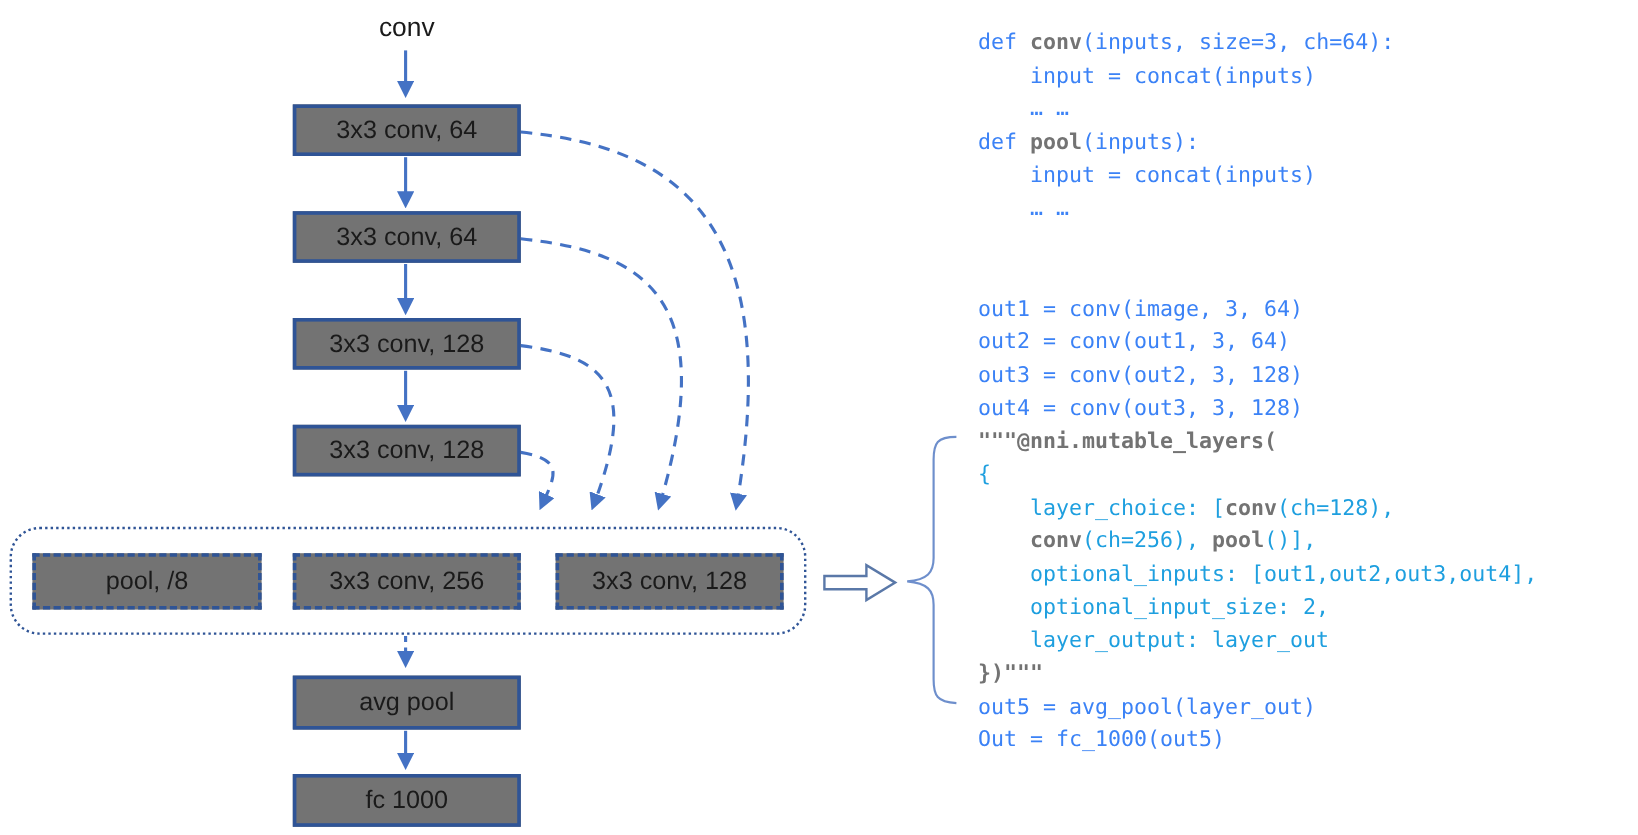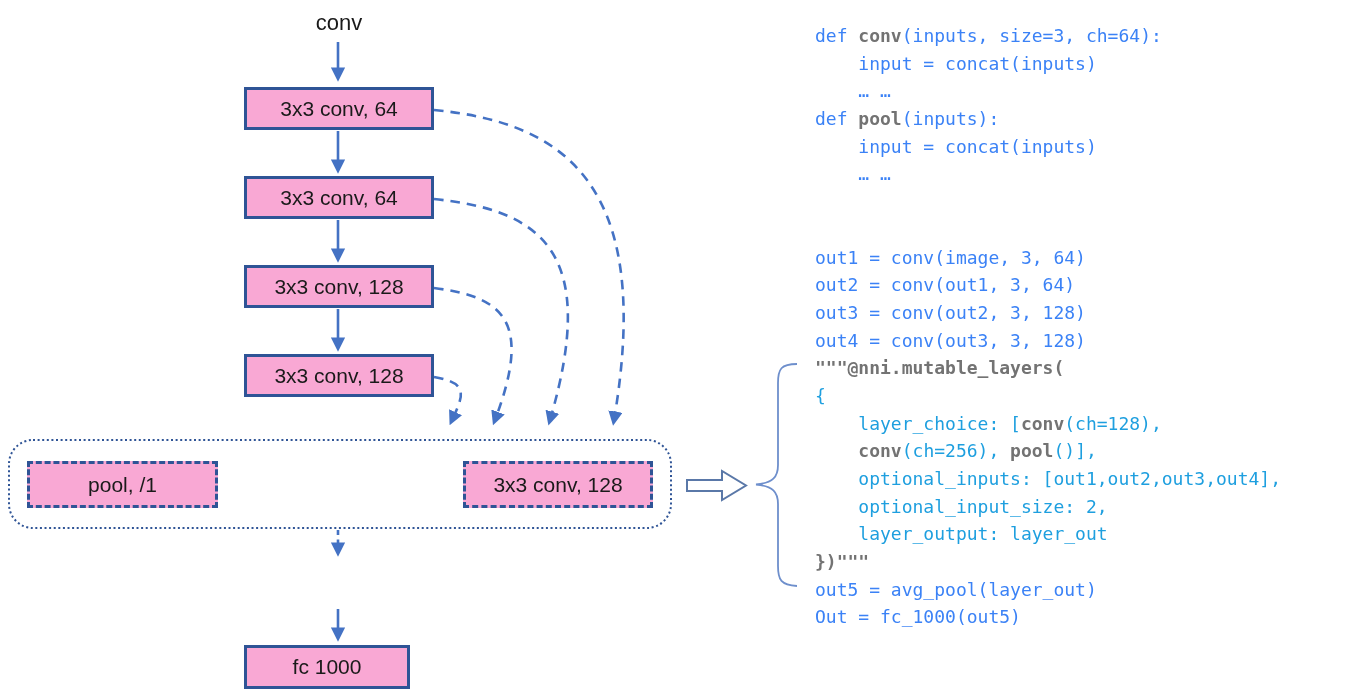--- a/index.html
+++ b/index.html
@@ -4,21 +4,21 @@
 <style>
   html,body{margin:0;padding:0;}
   body{
     width:1365px;height:696px;background:#ffffff;overflow:hidden;
     font-family:"Liberation Sans",sans-serif;
   }
   .stage{position:relative;width:1365px;height:696px;}
   .overlay{position:absolute;left:0;top:0;width:1365px;height:696px;pointer-events:none;}
   .node{
     position:absolute;box-sizing:border-box;
-    background:#f9a8d4;border:3px solid #2F5496;
+    background:#737373;border:3px solid #2F5496;
     display:flex;align-items:center;justify-content:center;
     font-size:21px;color:#1a1a1a;white-space:pre;
   }
   .node.dashed{border-style:dashed;}
   .input-label{
     position:absolute;left:244px;top:10px;width:190px;text-align:center;
     font-size:22px;color:#1a1a1a;
   }
   .code{
     position:absolute;left:815px;top:22px;
@@ -63,20 +63,22 @@
     <path d="M797,364 C781,364 778,369 778,383 L778,465 C778,477 773,483 756,484.5 C773,486 778,492 778,504 L778,566 C778,580 781,585 797,586" fill="none" stroke="#6E8FCC" stroke-width="1.8"></path>
   </svg>
 
   <div class="input-label">conv</div>
 
   <div class="node" style="left:244px;top:87px;width:190px;height:43px">3x3 conv, 64</div>
   <div class="node" style="left:244px;top:176px;width:190px;height:43px">3x3 conv, 64</div>
   <div class="node" style="left:244px;top:265px;width:190px;height:43px">3x3 conv, 128</div>
   <div class="node" style="left:244px;top:354px;width:190px;height:43px">3x3 conv, 128</div>
 
-  <div class="node dashed" style="left:27px;top:461px;width:191px;height:47px">pool, /1</div>
+  <div class="node dashed" style="left:27px;top:461px;width:191px;height:47px">pool, /8</div>
+  <div class="node dashed" style="left:244px;top:461px;width:190px;height:47px">3x3 conv, 256</div>
   <div class="node dashed" style="left:463px;top:461px;width:190px;height:47px">3x3 conv, 128</div>
 
-  <div class="node" style="left:244px;top:645px;width:166px;height:44px">fc 1000</div>
+  <div class="node" style="left:244px;top:563px;width:190px;height:45px">avg pool</div>
+  <div class="node" style="left:244px;top:645px;width:190px;height:44px">fc 1000</div>
 
   <div class="code"><div class="line"><span class="t">def </span><span class="k">conv</span><span class="t">(inputs, size=3, ch=64):</span></div><div class="line"><span class="t">    input = concat(inputs)</span></div><div class="line"><span class="t">    … …</span></div><div class="line"><span class="t">def </span><span class="k">pool</span><span class="t">(inputs):</span></div><div class="line"><span class="t">    input = concat(inputs)</span></div><div class="line"><span class="t">    … …</span></div><div class="line"></div><div class="line"></div><div class="line"><span class="t">out1 = conv(image, 3, 64)</span></div><div class="line"><span class="t">out2 = conv(out1, 3, 64)</span></div><div class="line"><span class="t">out3 = conv(out2, 3, 128)</span></div><div class="line"><span class="t">out4 = conv(out3, 3, 128)</span></div><div class="line"><span class="k">"""@nni.mutable_layers(</span></div><div class="line"><span class="b">{</span></div><div class="line"><span class="b">    layer_choice: [</span><span class="k">conv</span><span class="b">(ch=128),</span></div><div class="line"><span class="b">    </span><span class="k">conv</span><span class="b">(ch=256), </span><span class="k">pool</span><span class="b">()],</span></div><div class="line"><span class="b">    optional_inputs: [out1,out2,out3,out4],</span></div><div class="line"><span class="b">    optional_input_size: 2,</span></div><div class="line"><span class="b">    layer_output: layer_out</span></div><div class="line"><span class="k">})"""</span></div><div class="line"><span class="t">out5 = avg_pool(layer_out)</span></div><div class="line"><span class="t">Out = fc_1000(out5)</span></div></div>
 
 </div>
 
 </body></html>

